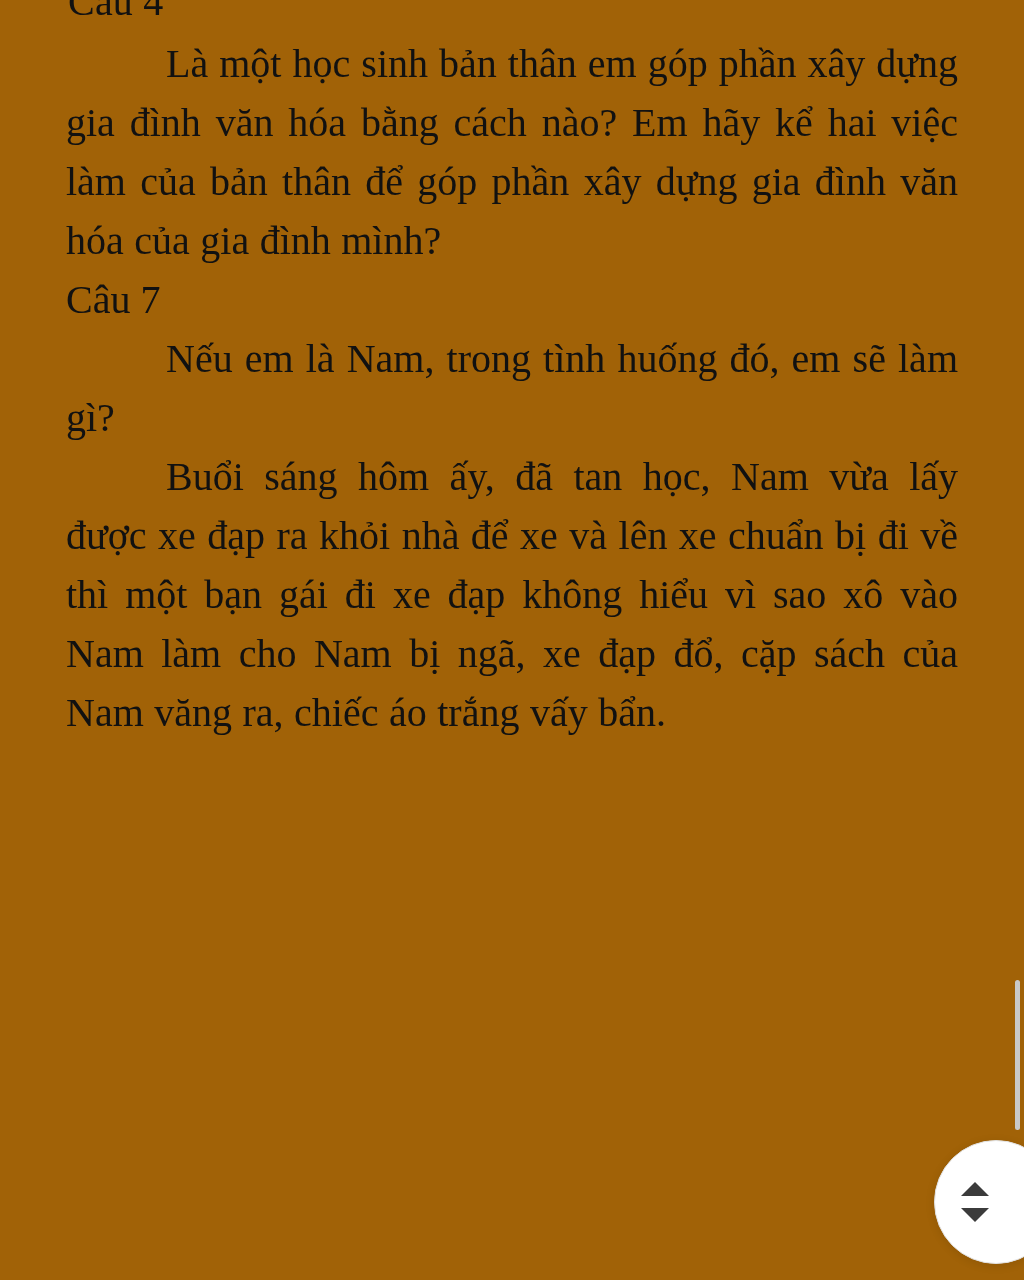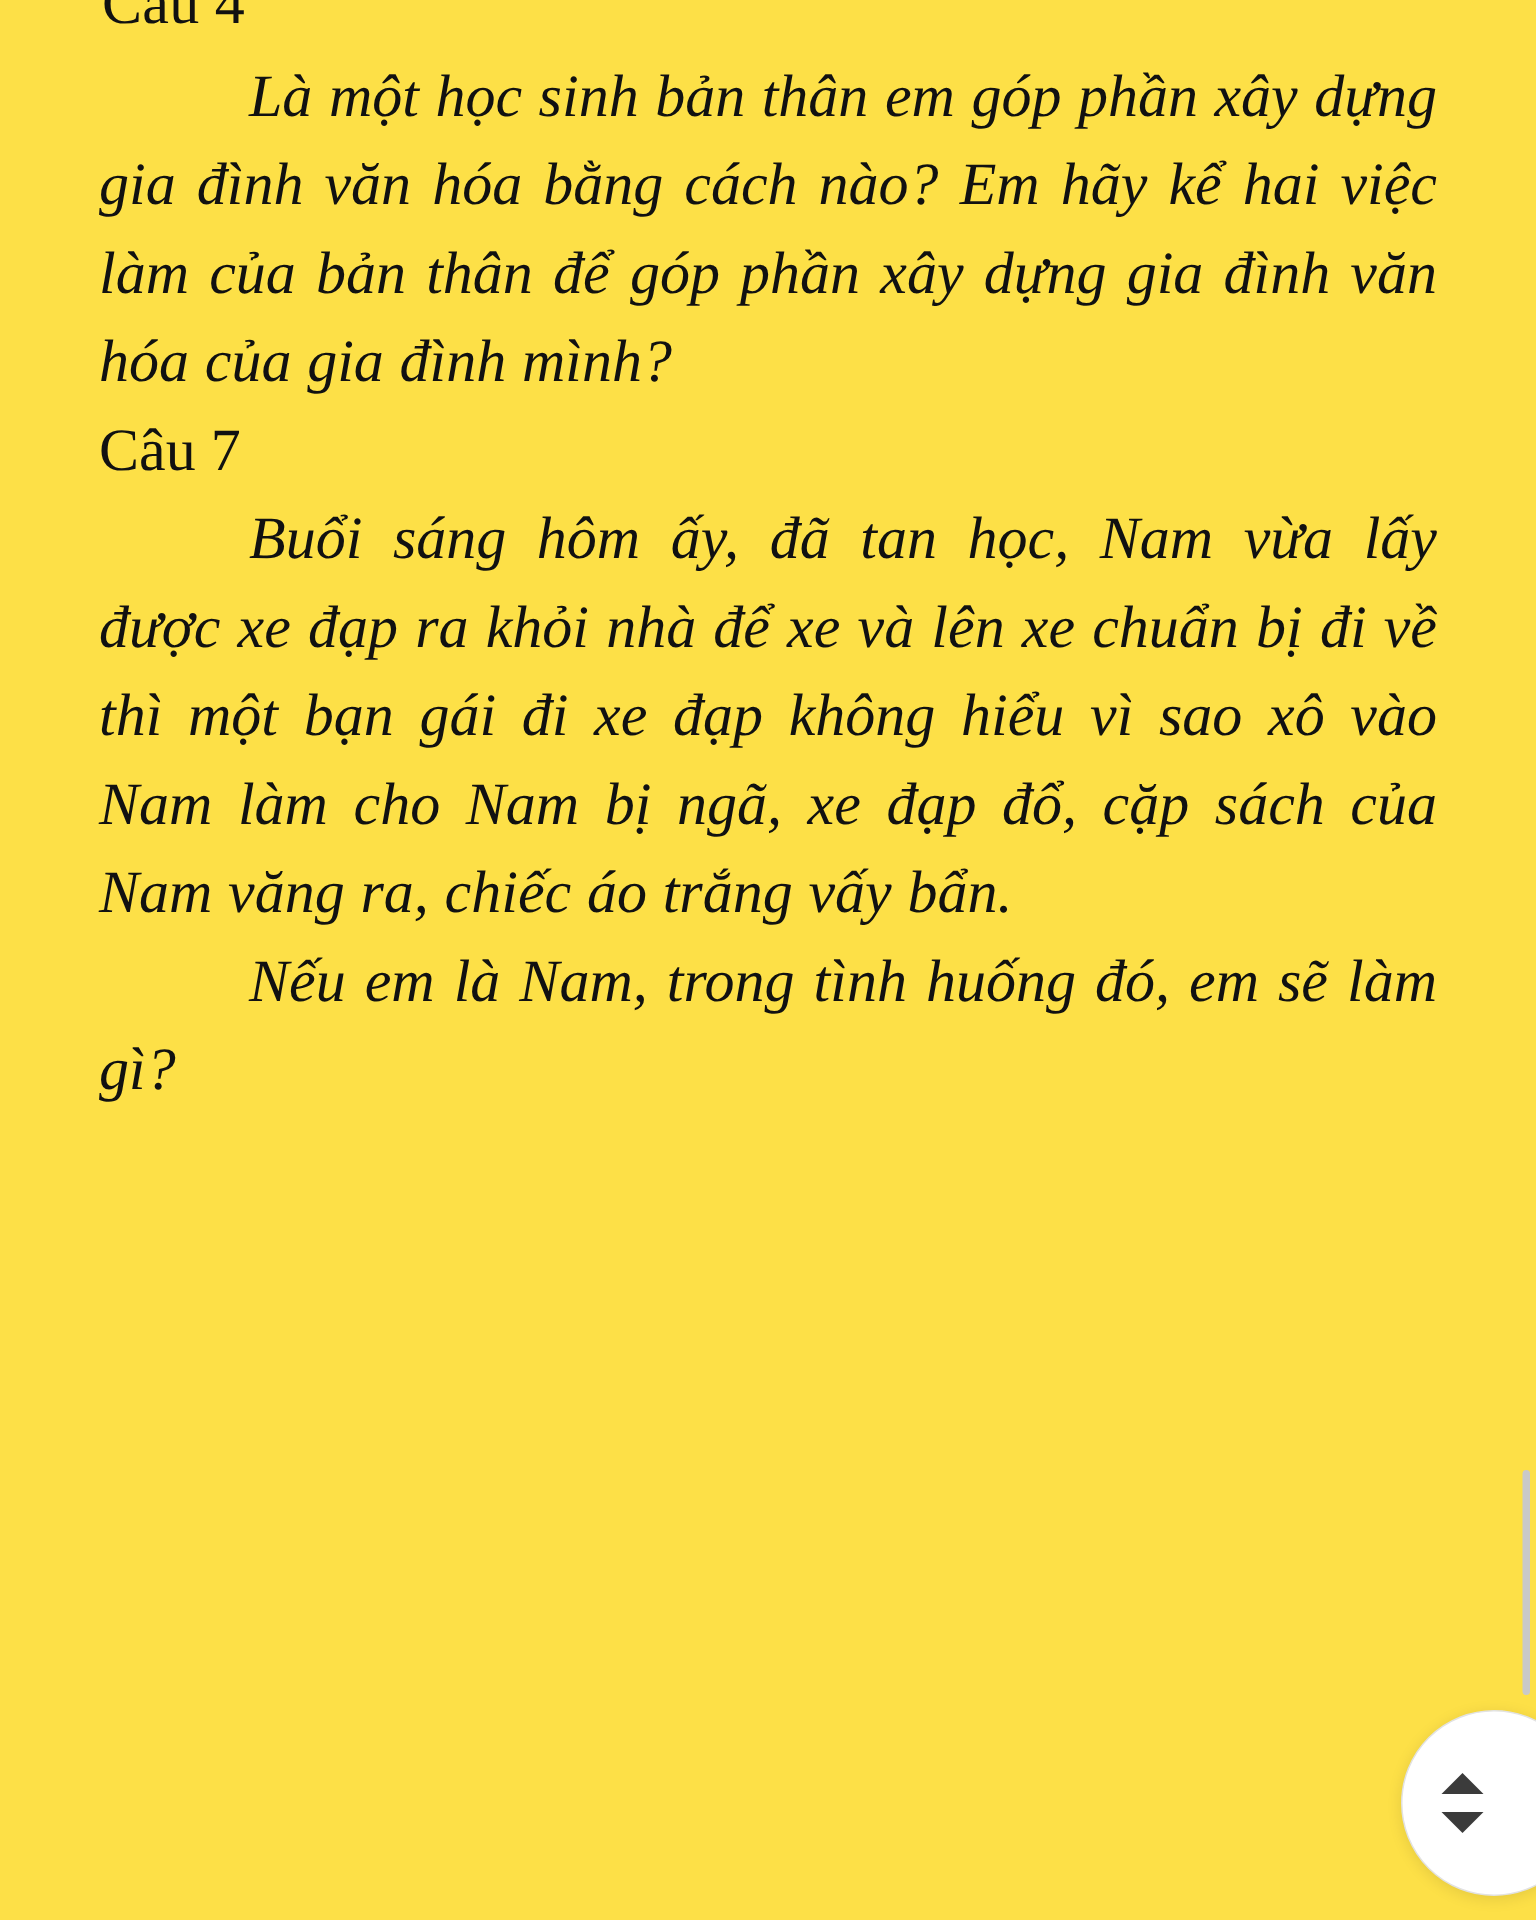--- a/index.html
+++ b/index.html
@@ -15,21 +15,21 @@
     font-family: "Liberation Serif", "DejaVu Serif", serif;
     color: #0d0d0d;
   }
 
   .page {
     position: absolute;
     left: 0;
     top: 0;
     width: 1024px;
     height: 1280px;
-    background: #fde047;
+    background: #a16207;
   }
 
   
   .clipped-heading {
     position: absolute;
     left: 68px;
     top: -22px;
     font-size: 40px;
     line-height: 48px;
     letter-spacing: 0.2px;
@@ -46,21 +46,20 @@
 
   p.para {
     margin: 0;
     font-size: 40px;
     line-height: 59px;
     text-align: justify;
     text-justify: inter-word;
     text-indent: 100px;
     color: #111;
     word-spacing: 0.5px;
-    font-style: italic;
   }
 
   h3.section-label {
     margin: 0;
     font-size: 40px;
     line-height: 59px;
     font-weight: 400;
     color: #111;
     text-align: left;
   }
@@ -124,23 +123,23 @@
 <div class="page">
 
   <div class="clipped-heading">Câu 4</div>
 
   <div class="doc-body">
 
     <p class="para">Là một học sinh bản thân em góp phần xây dựng gia đình văn hóa bằng cách nào? Em hãy kể hai việc làm của bản thân để góp phần xây dựng gia đình văn hóa của gia đình mình?</p>
 
     <h3 class="section-label">Câu 7</h3>
 
+    <p class="para">Nếu em là Nam, trong tình huống đó, em sẽ làm gì?</p>
+
     <p class="para">Buổi sáng hôm ấy, đã tan học, Nam vừa lấy được xe đạp ra khỏi nhà để xe và lên xe chuẩn bị đi về thì một bạn gái đi xe đạp không hiểu vì sao xô vào Nam làm cho Nam bị ngã, xe đạp đổ, cặp sách của Nam văng ra, chiếc áo trắng vấy bẩn.</p>
-
-    <p class="para">Nếu em là Nam, trong tình huống đó, em sẽ làm gì?</p>
 
   </div>
 
   <div class="scrollbar-track">
     <div class="scrollbar-thumb"></div>
   </div>
 
   <div class="scroll-widget">
     <div class="scroll-arrow up"></div>
     <div class="scroll-arrow down"></div>

